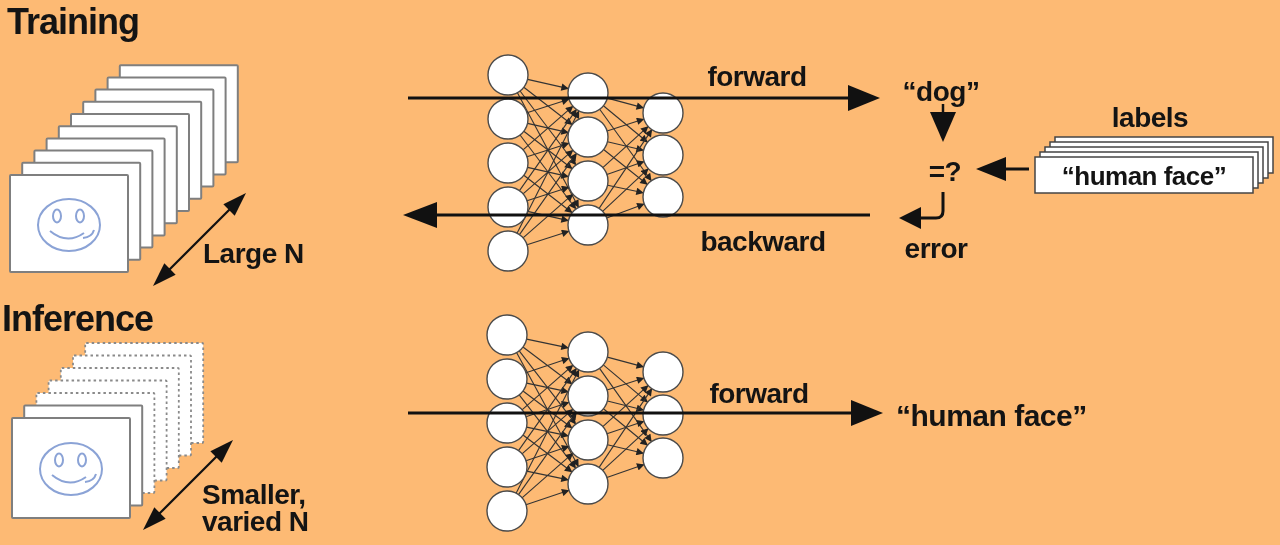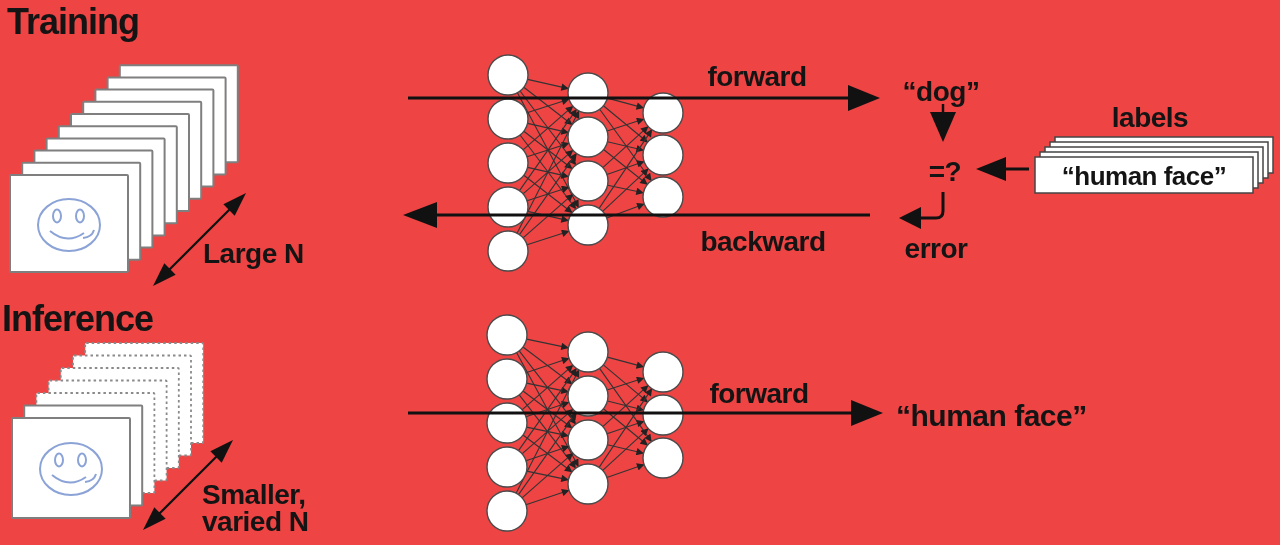--- a/index.html
+++ b/index.html
@@ -1,16 +1,16 @@
 <!DOCTYPE html>
 <html><head>
 <meta charset="utf-8">
 <style>
   html,body{margin:0;padding:0;background:#ffffff;}
-  .stage{position:relative;width:1280px;height:545px;background:#ef4444;overflow:hidden;}
+  .stage{position:relative;width:1280px;height:545px;background:#fdba74;overflow:hidden;}
   svg text{font-family:"Liberation Sans","DejaVu Sans",sans-serif;font-weight:700;fill:#141414;}
   .h{font-size:36px;letter-spacing:-1px;}
   .lbl{font-size:28px;letter-spacing:-0.5px;}
   .big{font-size:30px;letter-spacing:-0.5px;}
   .boxtext{font-size:26px;letter-spacing:-0.5px;}
   .card{fill:#ffffff;stroke:#7f7f7f;stroke-width:2;}
   .cardd{fill:#ffffff;stroke:#8a8a8a;stroke-width:1.8;stroke-dasharray:2.5 3;}
   .lbox{fill:#ffffff;stroke:#444444;stroke-width:1.5;}
   .node{fill:#ffffff;stroke:#4a4a4a;stroke-width:1.4;}
   .link{stroke:#333333;stroke-width:1.1;}

